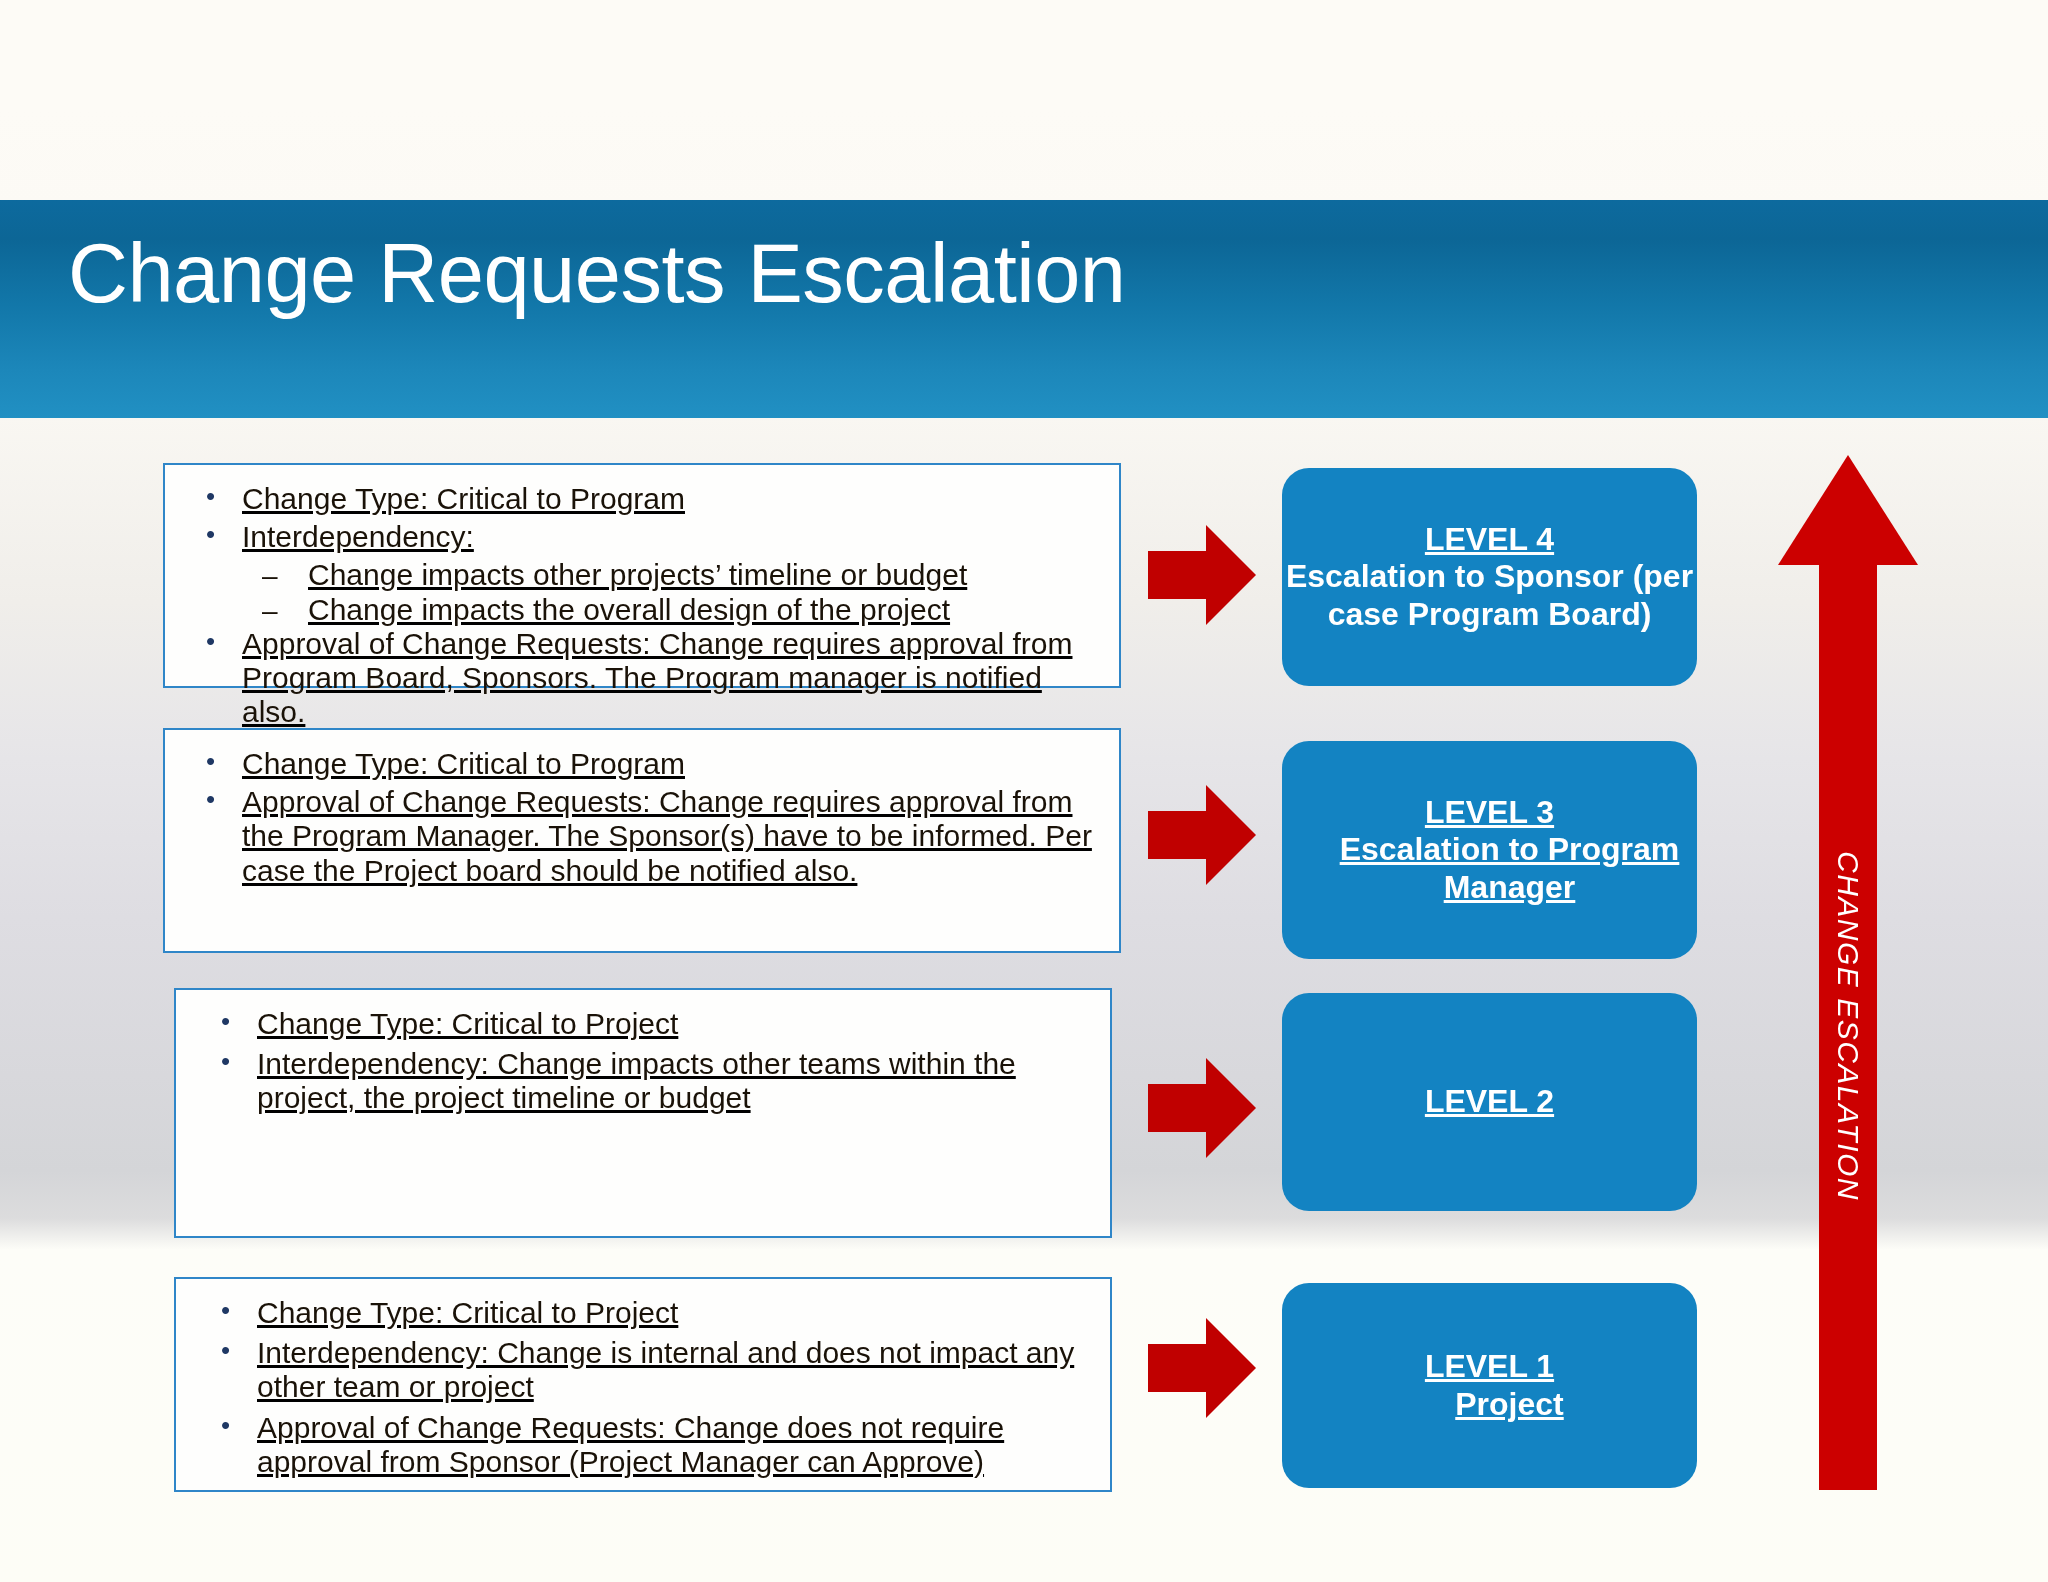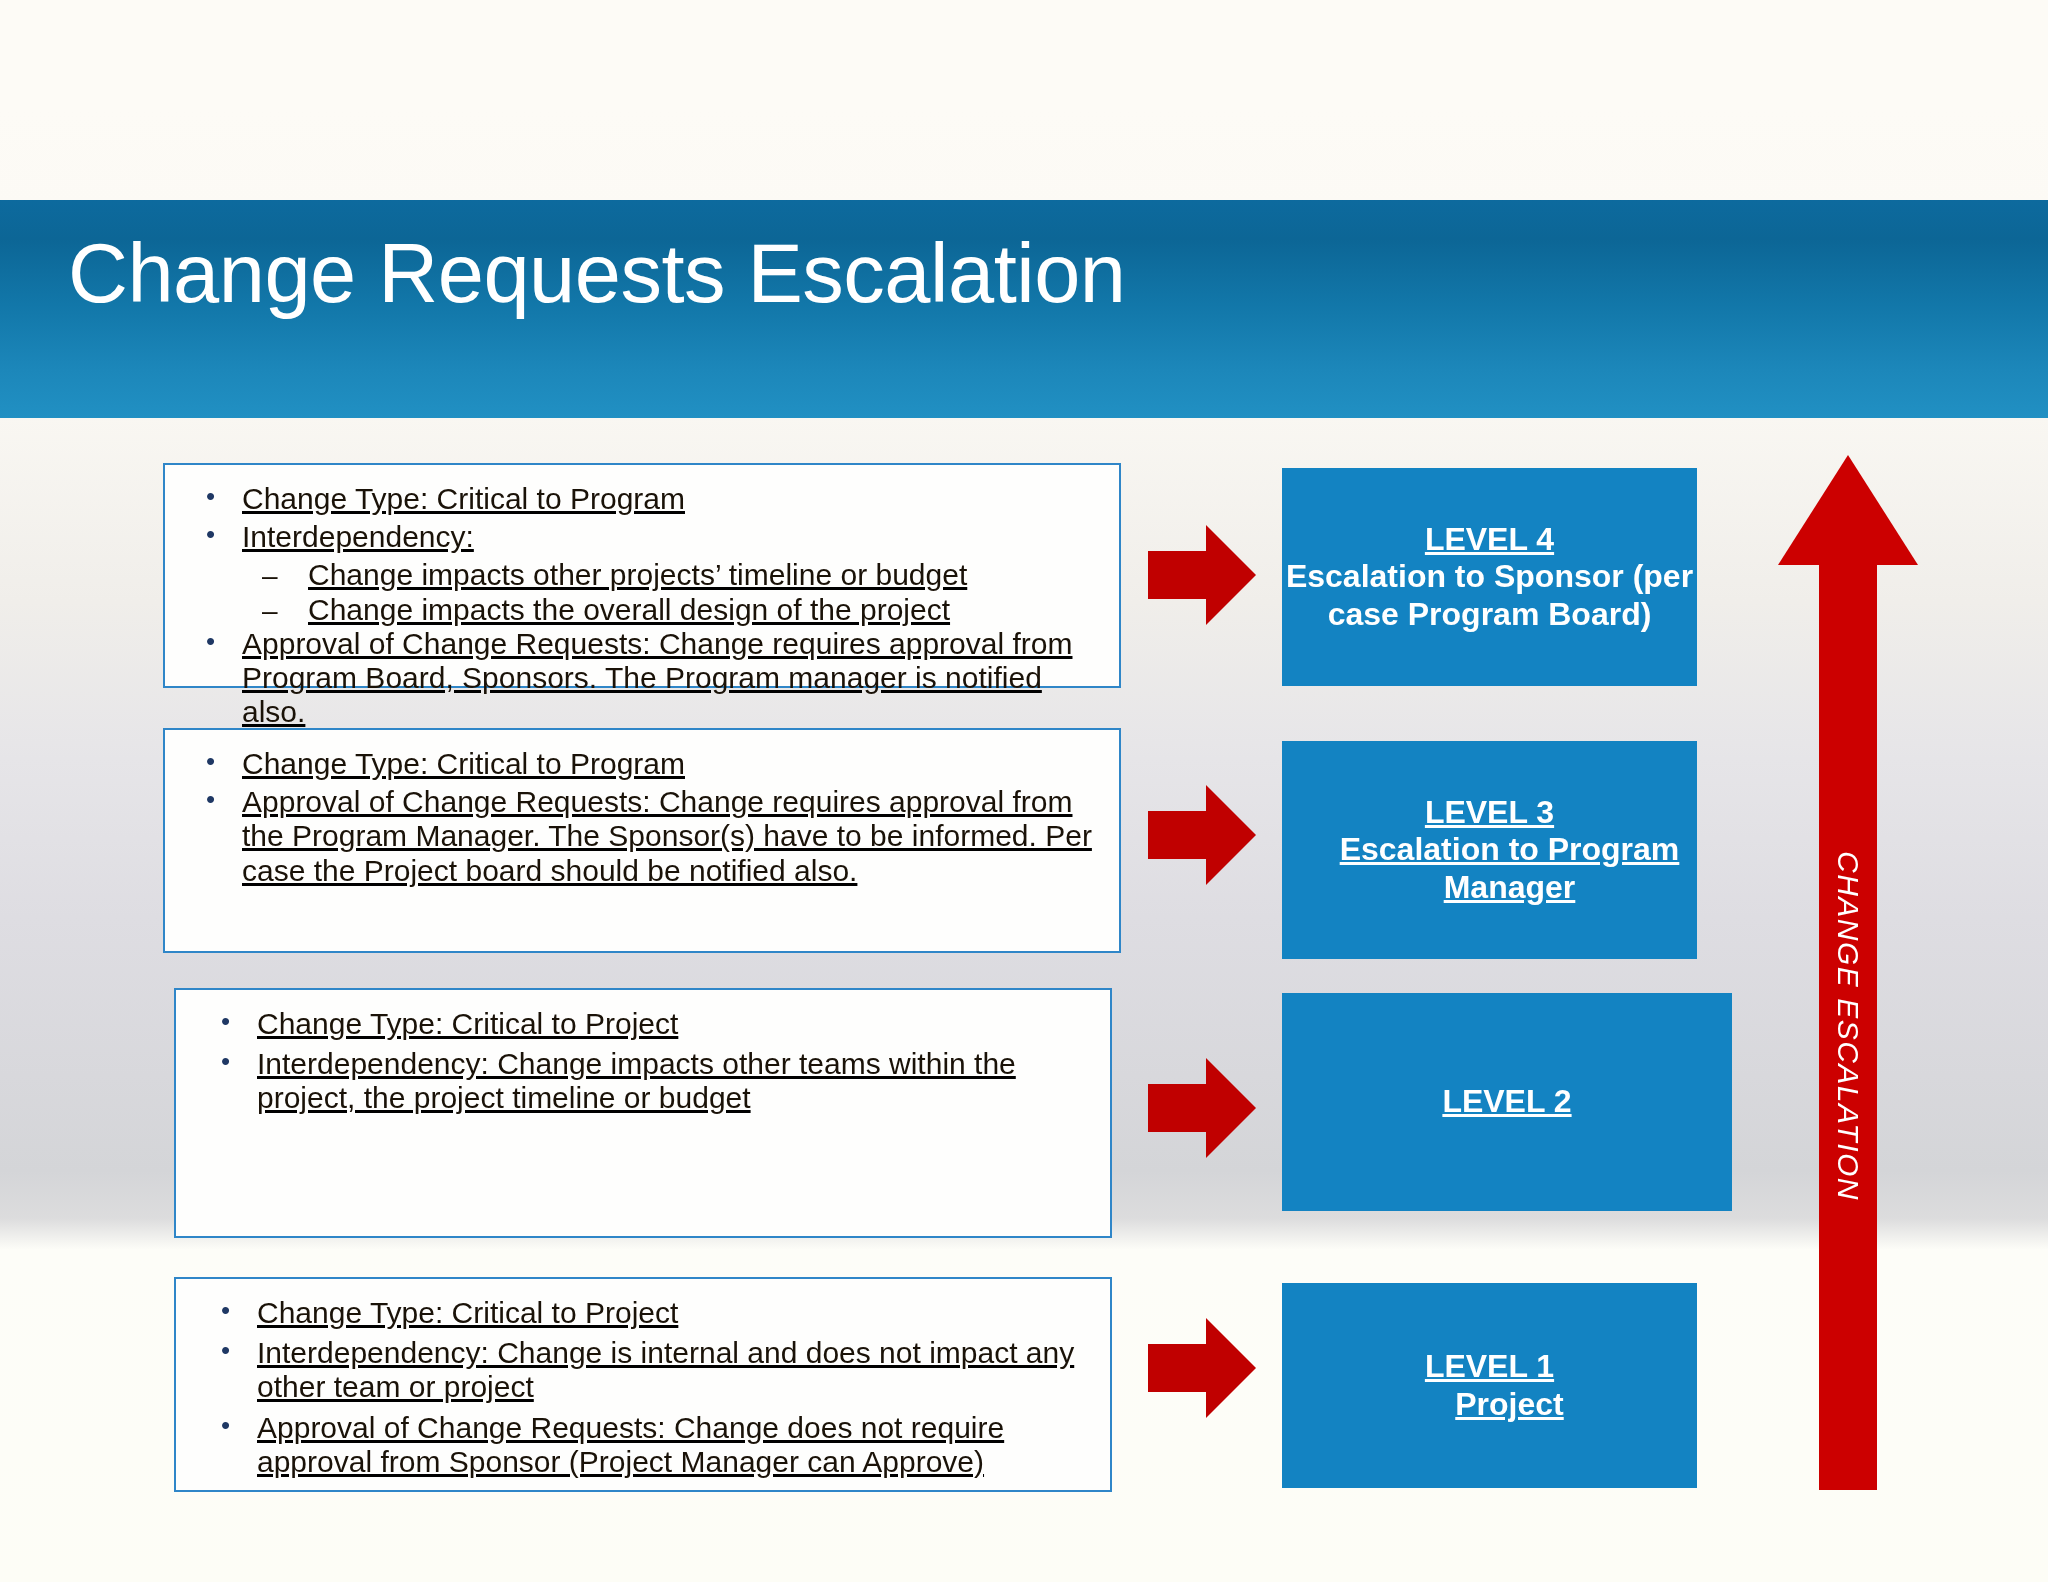--- a/index.html
+++ b/index.html
@@ -146,28 +146,29 @@
     color: #ffffff;
     display: flex;
     flex-direction: column;
     align-items: center;
     justify-content: center;
     text-align: center;
     font-weight: bold;
     font-size: 32px;
     line-height: 1.16;
     font-family: "Liberation Sans", sans-serif;
+    border-radius: 27px;
   }
   .level-box .lvl-title { text-decoration: underline; }
   .level-box .lvl-sub   { text-decoration: none; }
   .level-box.underline-all .lvl-sub { text-decoration: underline; margin-left: 40px; }
 
   .lb1 { left: 1282px; top: 468px;  width: 415px; height: 218px; }
   .lb2 { left: 1282px; top: 741px;  width: 415px; height: 218px; }
-  .lb3 { left: 1282px; top: 993px;  width: 450px; height: 218px; gap: 42px; }
+  .lb3 { left: 1282px; top: 993px;  width: 415px; height: 218px; gap: 42px; }
   .lb4 { left: 1282px; top: 1283px; width: 415px; height: 205px; align-items: center; }
 
   
   .vert-arrow {
     position: absolute;
     left: 1778px;
     top: 455px;
     width: 140px;
     height: 1035px;
   }

